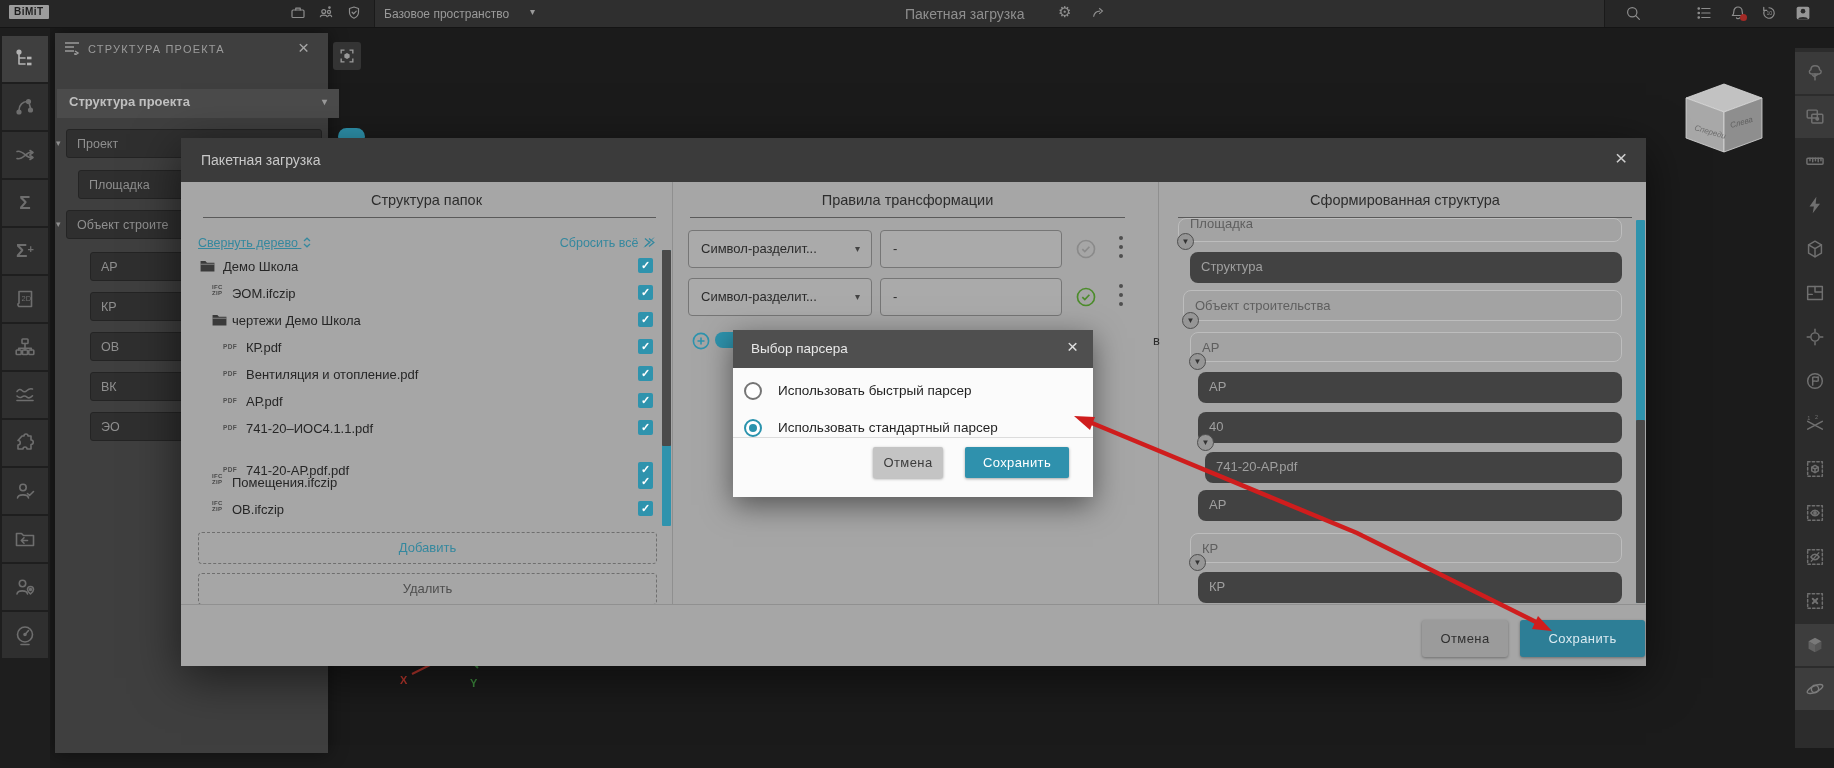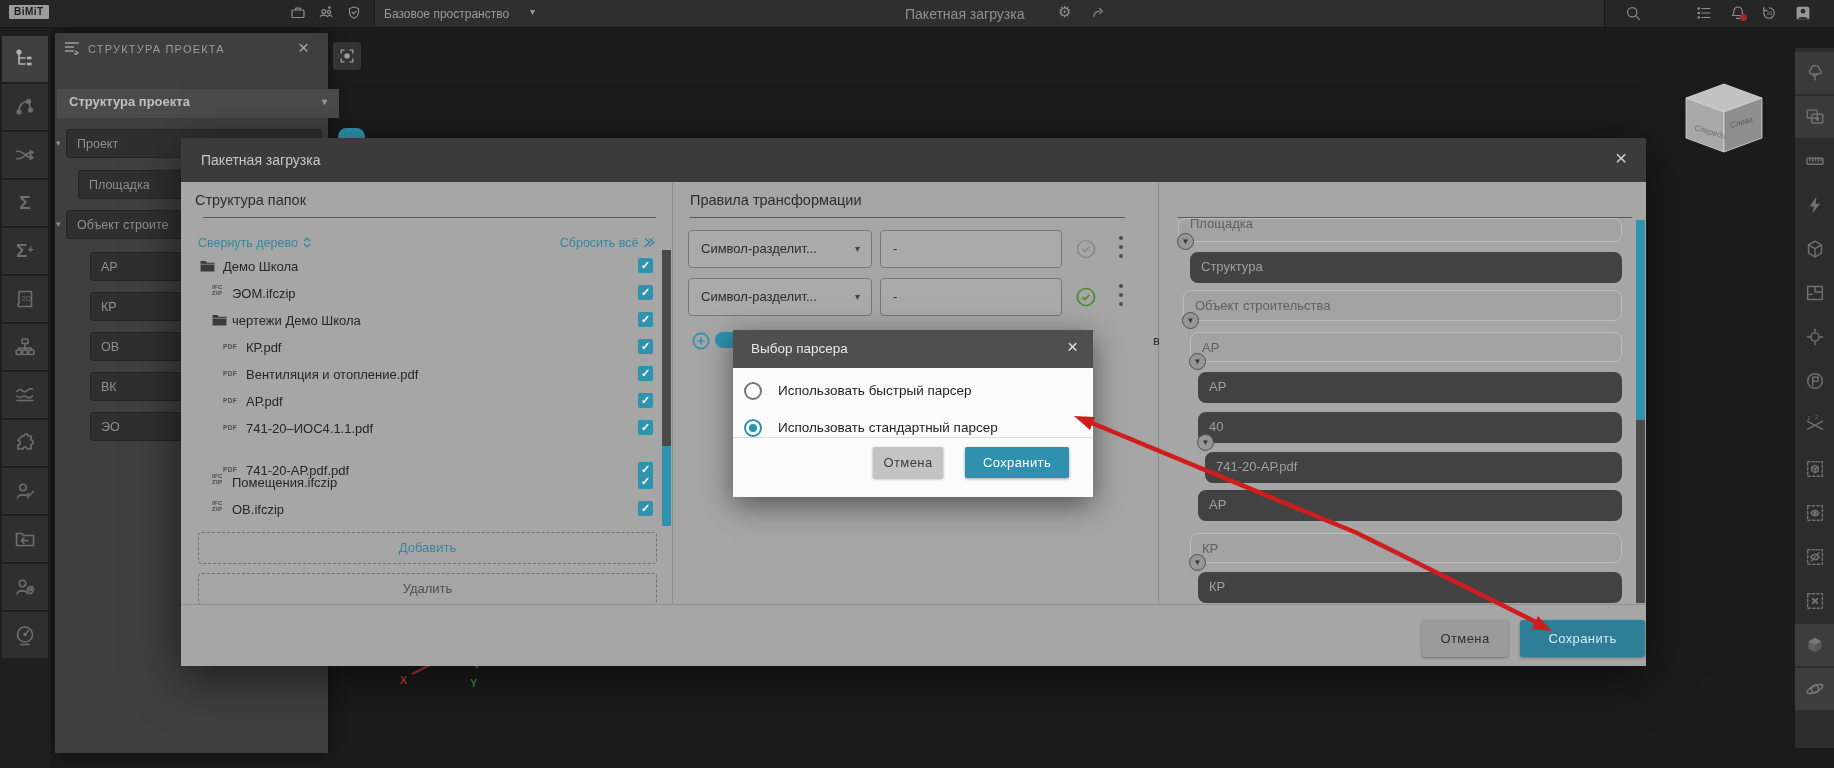--- a/index.html
+++ b/index.html
@@ -46,21 +46,21 @@
               display:flex;align-items:center;justify-content:center;z-index:6;}
   #viewcube{left:1674px;top:78px;z-index:6;}
   #gizmo{left:398px;top:640px;z-index:3;}
   .mini-pill{position:absolute;background:#2e93ad;border-radius:9px;z-index:6;}
   
   #modal{left:181px;top:138px;width:1465px;height:528px;background:#a6a6a6;z-index:10;
          box-shadow:0 12px 45px rgba(0,0,0,.55);}
   #modal-head{left:0;top:0;width:1465px;height:44px;background:#3b3b3b;}
   #modal-title{left:20px;top:14px;font-size:14px;color:#c8c8c8;}
   #modal-close{left:1434px;top:8px;font-size:21px;color:#cfcfcf;}
-  .col-title{top:54px;font-size:14.5px;color:#2d2d2d;text-align:left;}
+  .col-title{top:54px;font-size:14.5px;color:#2d2d2d;text-align:center;}
   .col-rule{top:79px;height:0;border-top:1px solid #5a5a5a;}
   .vdiv{top:44px;height:422px;width:1px;background:#8f8f8f;}
   #foot-rule{left:0;top:466px;width:1465px;height:0;border-top:1px solid #909090;}
   .link{font-size:12.5px;color:#35889e;}
   .link svg{vertical-align:-2px;}
   .tree-row{position:absolute;height:27px;width:462px;left:14px;text-decoration:underline;}
   .tree-label{position:absolute;top:6px;font-size:13px;color:#262626;white-space:nowrap;}
   .chk{position:absolute;left:443px;top:5px;width:15px;height:15px;background:#2f93ad;border-radius:2px;
        color:#fff;font-size:11px;line-height:15px;text-align:center;font-weight:bold;}
   .ficon{position:absolute;top:7px;}
@@ -416,25 +416,26 @@
   <div id="modal" class="abs">
     <div id="modal-head" class="abs">
       <div id="modal-title" class="abs">Пакетная загрузка</div>
       <div id="modal-close" class="abs">×</div>
     </div>
 
     <div class="abs col-title" style="left:14px;width:463px;">Структура папок</div>
     <div class="abs col-rule" style="left:22px;width:453px;"></div>
     <div class="abs col-title" style="left:509px;width:435px;">Правила трансформации</div>
     <div class="abs col-rule" style="left:509px;width:435px;"></div>
+    <div class="abs col-title" style="left:997px;width:454px;">Сформированная структура</div>
     <div class="abs col-rule" style="left:997px;width:454px;"></div>
     <div class="abs vdiv" style="left:491px;"></div>
     <div class="abs vdiv" style="left:977px;"></div>
 
-    <div class="abs link" style="left:17px;top:98px;">
+    <div class="abs link" style="left:17px;top:98px;text-decoration:underline;">
       <span>Свернуть дерево</span>
       <svg width="12" height="13" viewBox="0 0 14 14">
           <path d="M3.5 5.2 7 2l3.5 3.2M3.5 8.8 7 12l3.5-3.2" stroke="#35889e" stroke-width="1.5" fill="none" transform="rotate(180 7 7)"></path>
         </svg>
     </div>
     <div class="abs link" style="left:355px;top:98px;width:120px;text-align:right;">
       <span>Сбросить всё</span>
       <svg width="14" height="13" viewBox="0 0 16 16">
           <path d="M3 3l6 5-6 5M8 3l6 5-6 5" stroke="#35889e" stroke-width="1.6" fill="none"></path>
           <path d="M2 14 14 2" stroke="#35889e" stroke-width="1.1"></path>

